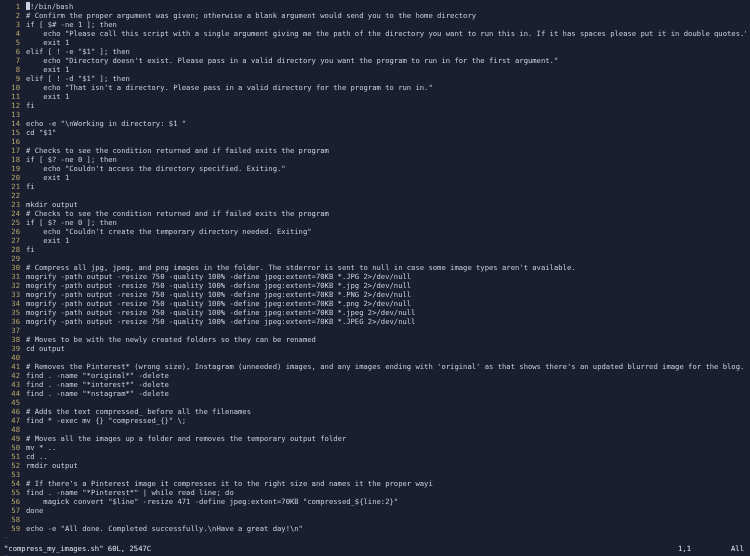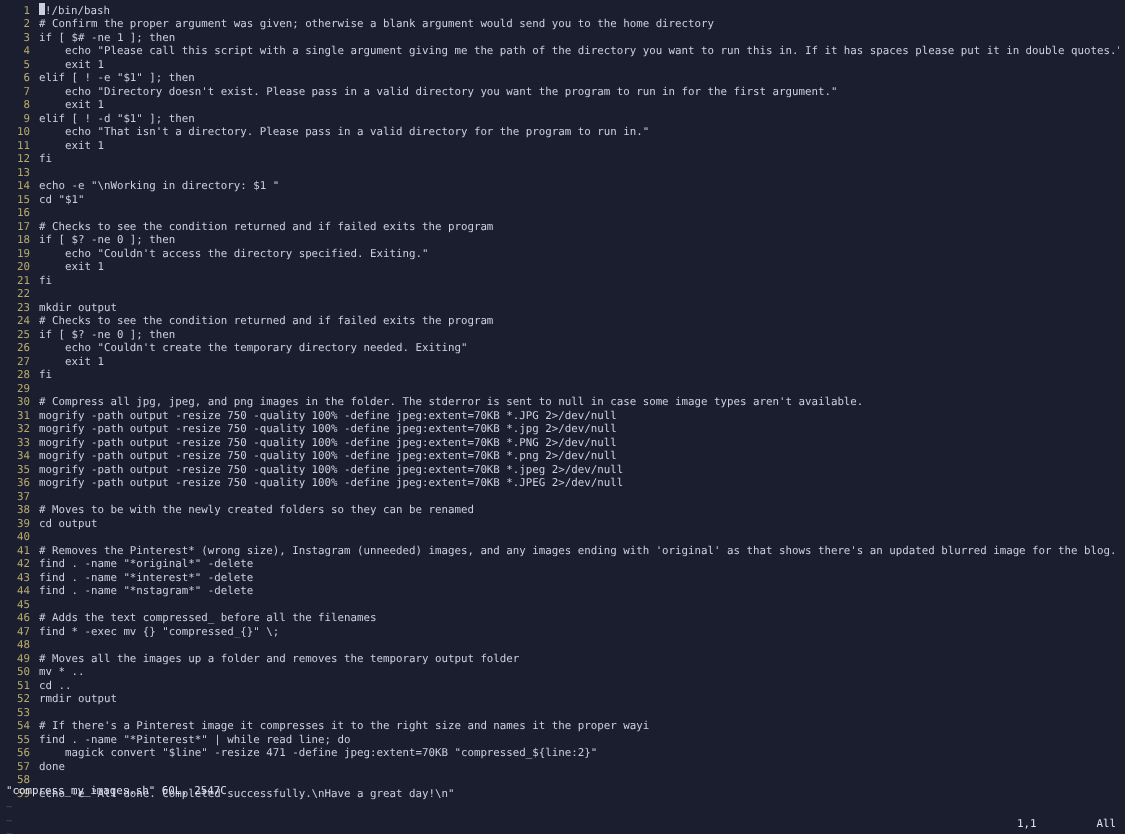--- a/index.html
+++ b/index.html
@@ -52,21 +52,20 @@
     color: #dfe5f0;
     display: flex;
     justify-content: space-between;
     padding: 2px 6px 3px 4px;
     box-sizing: border-box;
     font-size: 7.2px;
   }
   .status-right {
     display: flex;
     gap: 40px;
-    margin-top: 22px;
   }
 </style>
 </head>
 <body>
 
 <div class="editor" id="editor"><div class="row"><span class="gutter">1</span><span class="code"><span class="cursor"></span>!/bin/bash</span></div><div class="row"><span class="gutter">2</span><span class="code"># Confirm the proper argument was given; otherwise a blank argument would send you to the home directory</span></div><div class="row"><span class="gutter">3</span><span class="code">if [ $# -ne 1 ]; then</span></div><div class="row"><span class="gutter">4</span><span class="code">    echo "Please call this script with a single argument giving me the path of the directory you want to run this in. If it has spaces please put it in double quotes."</span></div><div class="row"><span class="gutter">5</span><span class="code">    exit 1</span></div><div class="row"><span class="gutter">6</span><span class="code">elif [ ! -e "$1" ]; then</span></div><div class="row"><span class="gutter">7</span><span class="code">    echo "Directory doesn't exist. Please pass in a valid directory you want the program to run in for the first argument."</span></div><div class="row"><span class="gutter">8</span><span class="code">    exit 1</span></div><div class="row"><span class="gutter">9</span><span class="code">elif [ ! -d "$1" ]; then</span></div><div class="row"><span class="gutter">10</span><span class="code">    echo "That isn't a directory. Please pass in a valid directory for the program to run in."</span></div><div class="row"><span class="gutter">11</span><span class="code">    exit 1</span></div><div class="row"><span class="gutter">12</span><span class="code">fi</span></div><div class="row"><span class="gutter">13</span><span class="code"></span></div><div class="row"><span class="gutter">14</span><span class="code">echo -e "\nWorking in directory: $1 "</span></div><div class="row"><span class="gutter">15</span><span class="code">cd "$1"</span></div><div class="row"><span class="gutter">16</span><span class="code"></span></div><div class="row"><span class="gutter">17</span><span class="code"># Checks to see the condition returned and if failed exits the program</span></div><div class="row"><span class="gutter">18</span><span class="code">if [ $? -ne 0 ]; then</span></div><div class="row"><span class="gutter">19</span><span class="code">    echo "Couldn't access the directory specified. Exiting."</span></div><div class="row"><span class="gutter">20</span><span class="code">    exit 1</span></div><div class="row"><span class="gutter">21</span><span class="code">fi</span></div><div class="row"><span class="gutter">22</span><span class="code"></span></div><div class="row"><span class="gutter">23</span><span class="code">mkdir output</span></div><div class="row"><span class="gutter">24</span><span class="code"># Checks to see the condition returned and if failed exits the program</span></div><div class="row"><span class="gutter">25</span><span class="code">if [ $? -ne 0 ]; then</span></div><div class="row"><span class="gutter">26</span><span class="code">    echo "Couldn't create the temporary directory needed. Exiting"</span></div><div class="row"><span class="gutter">27</span><span class="code">    exit 1</span></div><div class="row"><span class="gutter">28</span><span class="code">fi</span></div><div class="row"><span class="gutter">29</span><span class="code"></span></div><div class="row"><span class="gutter">30</span><span class="code"># Compress all jpg, jpeg, and png images in the folder. The stderror is sent to null in case some image types aren't available.</span></div><div class="row"><span class="gutter">31</span><span class="code">mogrify -path output -resize 750 -quality 100% -define jpeg:extent=70KB *.JPG 2&gt;/dev/null</span></div><div class="row"><span class="gutter">32</span><span class="code">mogrify -path output -resize 750 -quality 100% -define jpeg:extent=70KB *.jpg 2&gt;/dev/null</span></div><div class="row"><span class="gutter">33</span><span class="code">mogrify -path output -resize 750 -quality 100% -define jpeg:extent=70KB *.PNG 2&gt;/dev/null</span></div><div class="row"><span class="gutter">34</span><span class="code">mogrify -path output -resize 750 -quality 100% -define jpeg:extent=70KB *.png 2&gt;/dev/null</span></div><div class="row"><span class="gutter">35</span><span class="code">mogrify -path output -resize 750 -quality 100% -define jpeg:extent=70KB *.jpeg 2&gt;/dev/null</span></div><div class="row"><span class="gutter">36</span><span class="code">mogrify -path output -resize 750 -quality 100% -define jpeg:extent=70KB *.JPEG 2&gt;/dev/null</span></div><div class="row"><span class="gutter">37</span><span class="code"></span></div><div class="row"><span class="gutter">38</span><span class="code"># Moves to be with the newly created folders so they can be renamed</span></div><div class="row"><span class="gutter">39</span><span class="code">cd output</span></div><div class="row"><span class="gutter">40</span><span class="code"></span></div><div class="row"><span class="gutter">41</span><span class="code"># Removes the Pinterest* (wrong size), Instagram (unneeded) images, and any images ending with 'original' as that shows there's an updated blurred image for the blog.</span></div><div class="row"><span class="gutter">42</span><span class="code">find . -name "*original*" -delete</span></div><div class="row"><span class="gutter">43</span><span class="code">find . -name "*interest*" -delete</span></div><div class="row"><span class="gutter">44</span><span class="code">find . -name "*nstagram*" -delete</span></div><div class="row"><span class="gutter">45</span><span class="code"></span></div><div class="row"><span class="gutter">46</span><span class="code"># Adds the text compressed_ before all the filenames</span></div><div class="row"><span class="gutter">47</span><span class="code">find * -exec mv {} "compressed_{}" \;</span></div><div class="row"><span class="gutter">48</span><span class="code"></span></div><div class="row"><span class="gutter">49</span><span class="code"># Moves all the images up a folder and removes the temporary output folder</span></div><div class="row"><span class="gutter">50</span><span class="code">mv * ..</span></div><div class="row"><span class="gutter">51</span><span class="code">cd ..</span></div><div class="row"><span class="gutter">52</span><span class="code">rmdir output</span></div><div class="row"><span class="gutter">53</span><span class="code"></span></div><div class="row"><span class="gutter">54</span><span class="code"># If there's a Pinterest image it compresses it to the right size and names it the proper wayi</span></div><div class="row"><span class="gutter">55</span><span class="code">find . -name "*Pinterest*" | while read line; do</span></div><div class="row"><span class="gutter">56</span><span class="code">    magick convert "$line" -resize 471 -define jpeg:extent=70KB "compressed_${line:2}"</span></div><div class="row"><span class="gutter">57</span><span class="code">done</span></div><div class="row"><span class="gutter">58</span><span class="code"></span></div><div class="row"><span class="gutter">59</span><span class="code">echo -e "All done. Completed successfully.\nHave a great day!\n"</span></div><div class="row"><span class="tilde">~</span></div><div class="row"><span class="tilde">~</span></div><div class="row"><span class="tilde">~</span></div></div>
 
 <div class="statusbar">
   <span>"compress_my_images.sh" 60L, 2547C</span>
   <span class="status-right">

